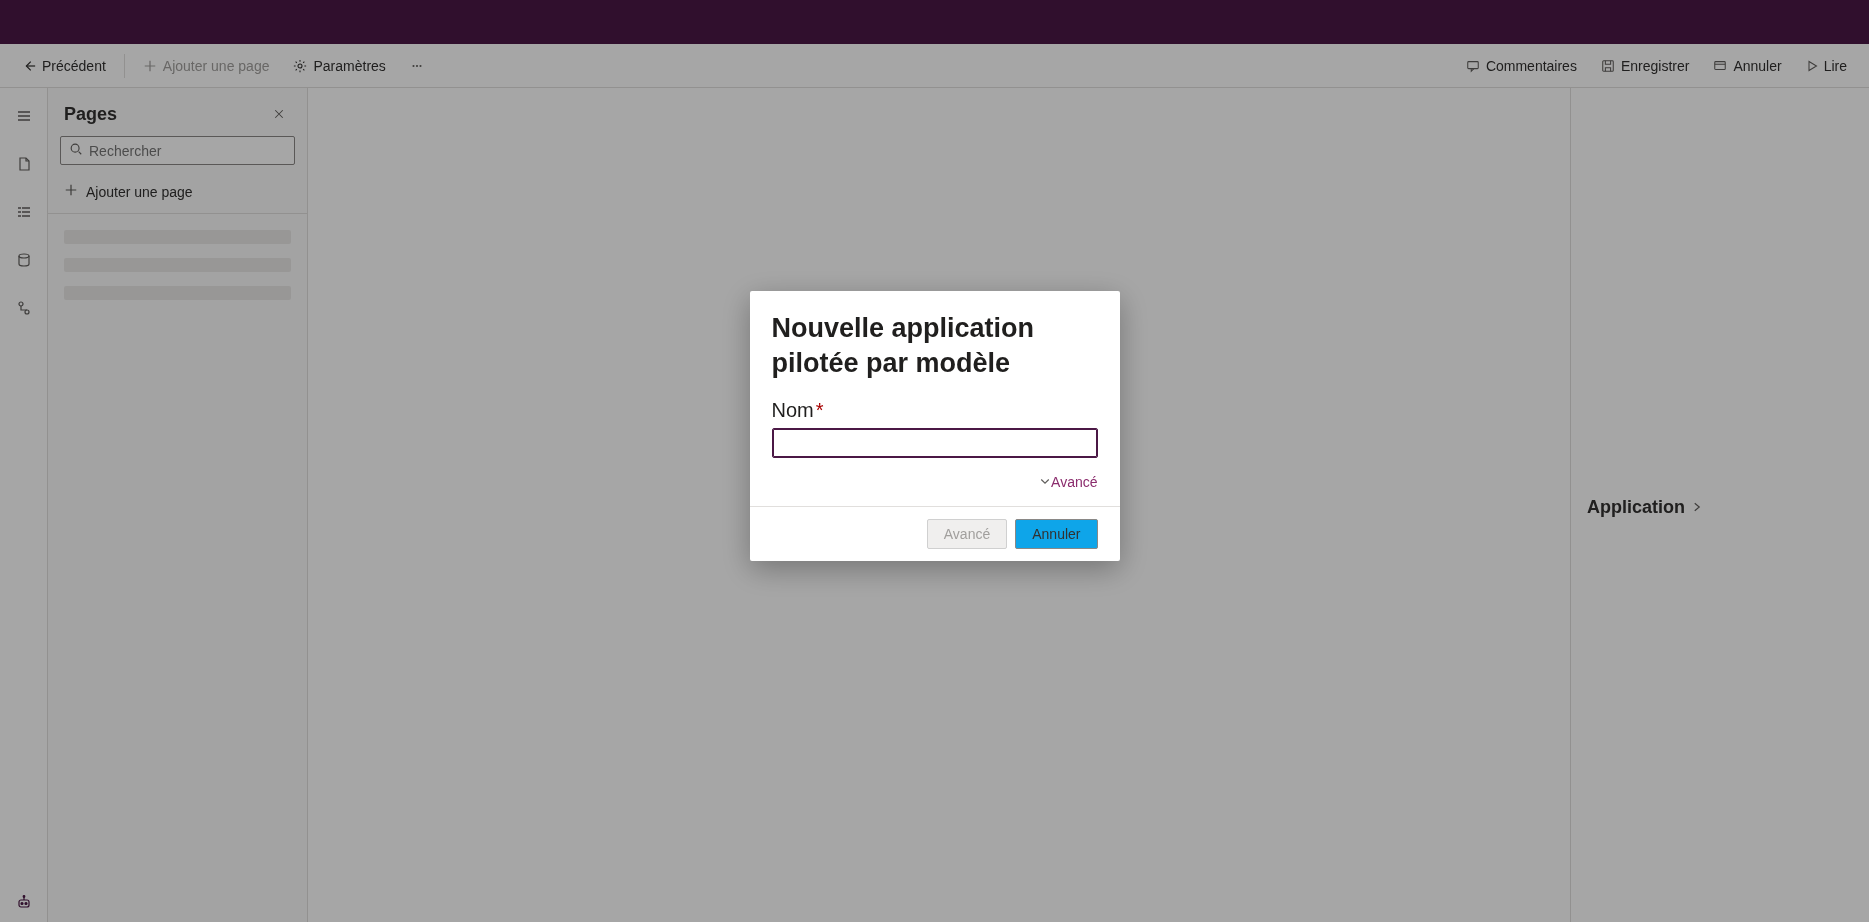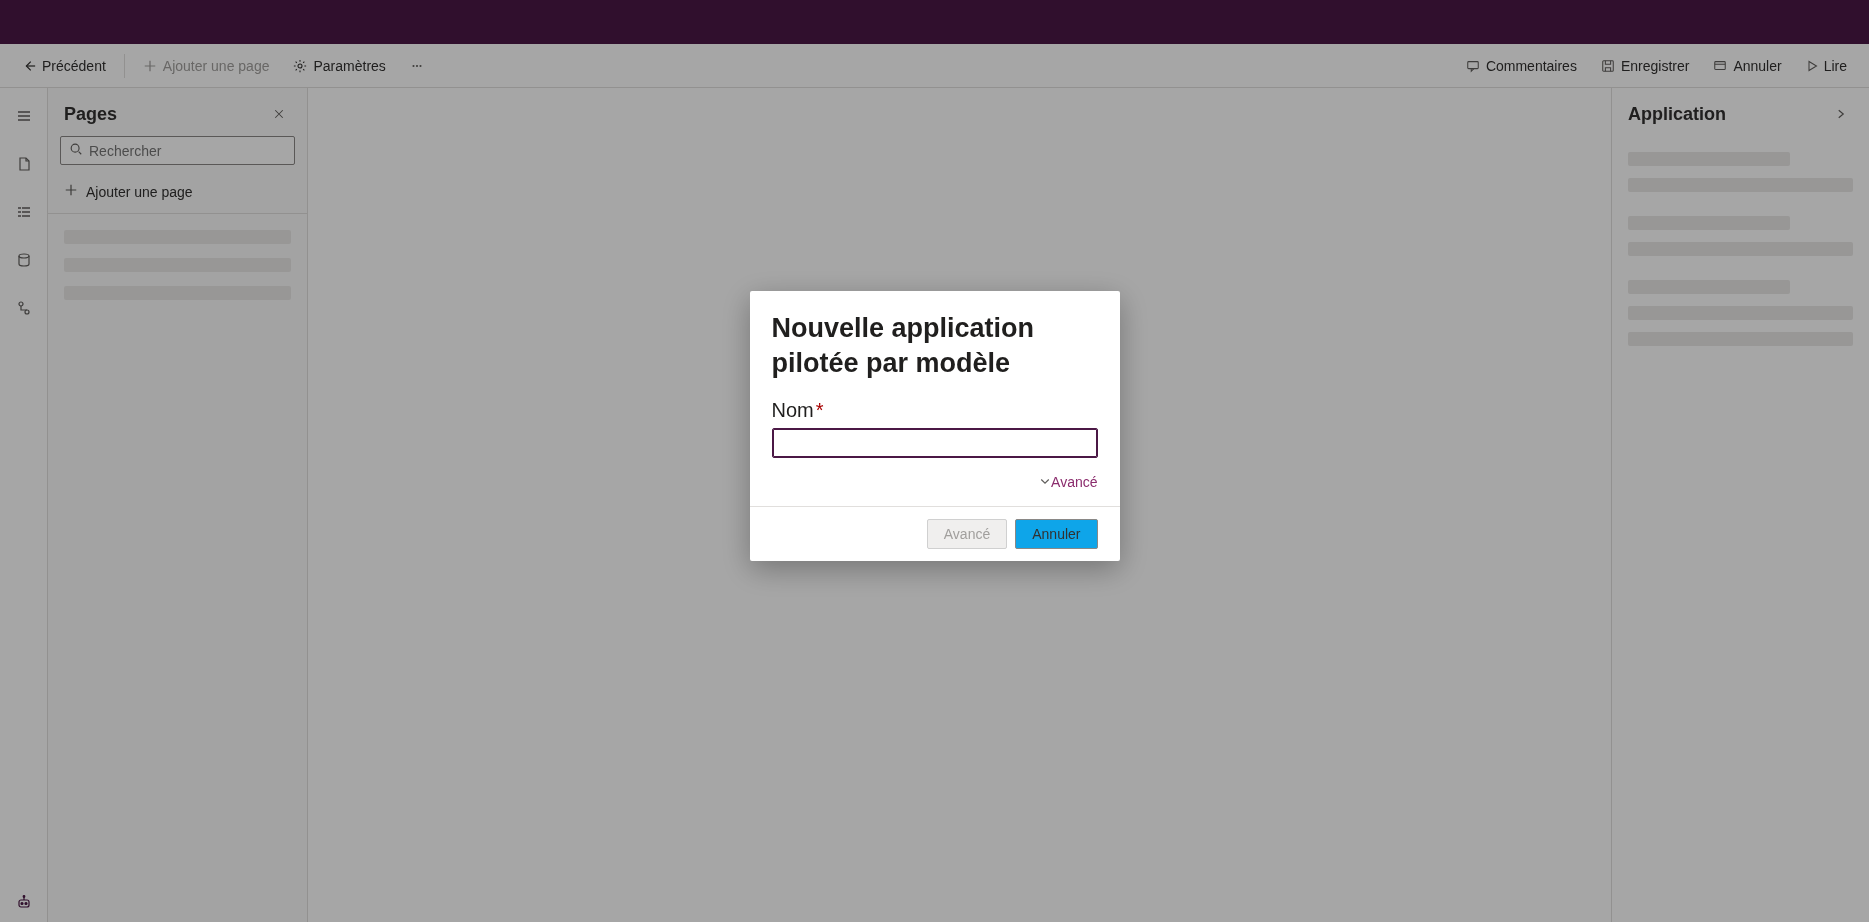--- a/index.html
+++ b/index.html
@@ -130,25 +130,25 @@
   gap: 14px;
 }
 .ph-row { height: 14px; background: #eae8e7; border-radius: 2px; }
 
 .canvas {
   flex:1;
   background: #ffffff;
 }
 
 .right-pane {
-  width: 258px;
+  width: 299px;
   background:#fff;
   border-left: 1px solid #e1dfdd;
   display:flex;
-  flex-direction:column;
+  flex-direction:row;
 }
 .right-pane .pane-header { font-size:18px; }
 .right-pane .r-chevron {
   width:24px; height:24px; display:flex; align-items:center; justify-content:center; cursor:pointer; color:#605e5c;
 }
 .right-placeholders {
   padding: 16px;
   display:flex;
   flex-direction:column;
   gap: 12px;

